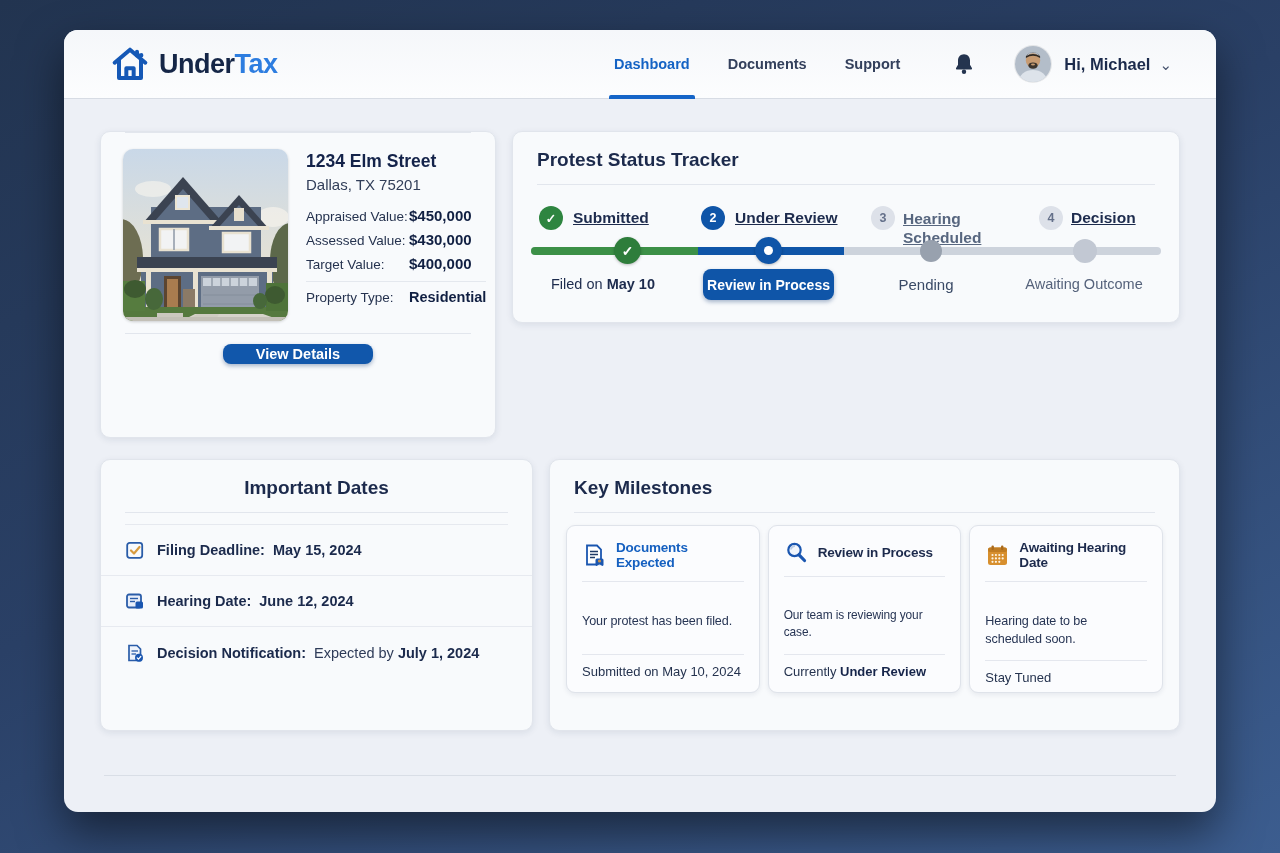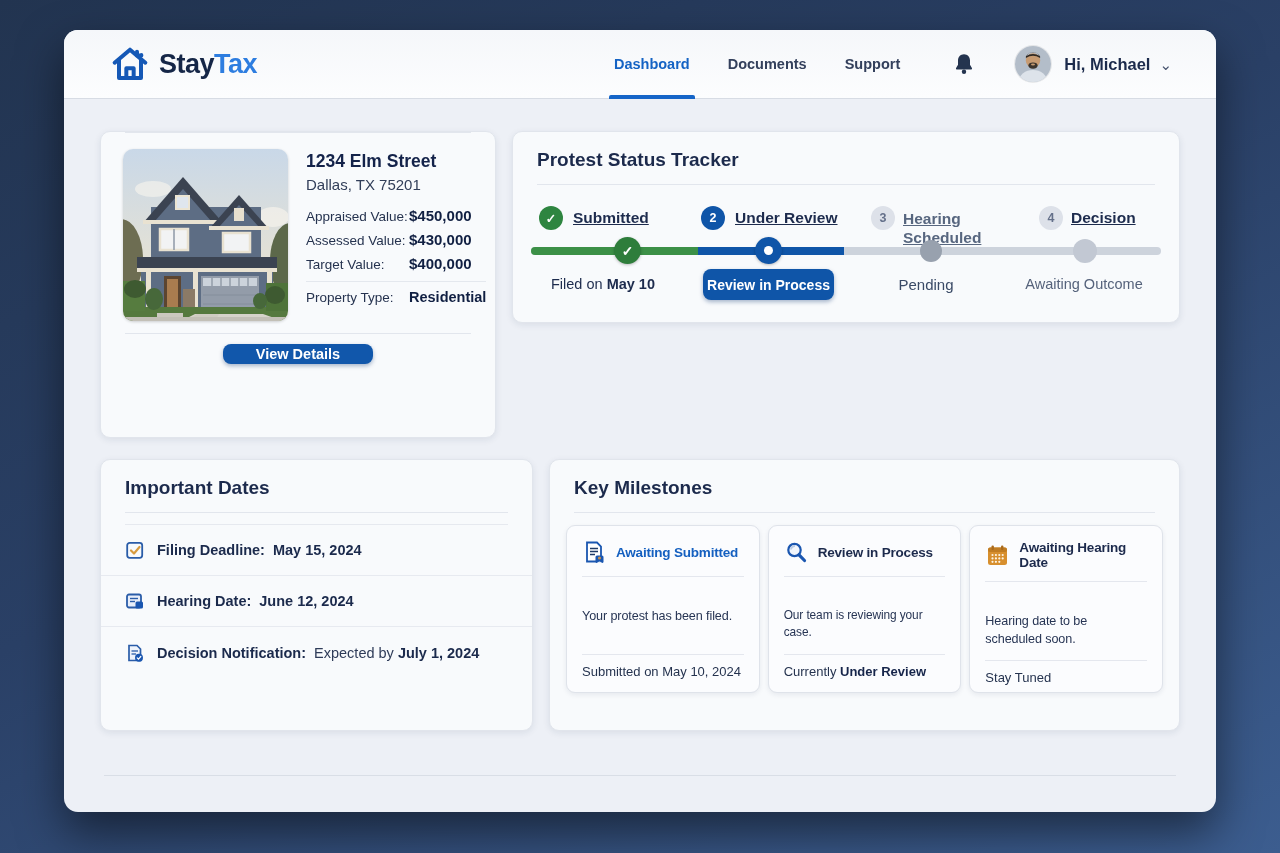--- a/index.html
+++ b/index.html
@@ -111,21 +111,21 @@
   .cap-1 b { font-weight:700; }
   .cap-pill {
     position:absolute; left:190px; top:137px; width:131px; height:31px;
     background:#0f55a8; color:#fff; border:none; border-radius:8px;
     font-family:inherit; font-size:14px; font-weight:700; cursor:pointer;
     box-shadow:0 2px 4px rgba(10,50,110,.35);
   }
   .cap-3 { left:413px; color:#3a4a66; font-size:15px; }
   .cap-4 { left:571px; color:#55627b; }
   
-  #dates { left:36px; top:360px; width:433px; height:272px; }
+  #dates { left:36px; top:360px; width:433px; height:272px;text-align:center; }
   .dates-hr2 { border:none; border-top:1px solid #e6e9ef; margin:11px 24px 0; }
   .date-row {
     display:flex; align-items:center; padding:0 24px; height:51px;
     border-bottom:1px solid #e7eaf0;
   }
   .date-row:last-child { border-bottom:none; }
   .date-icon { width:20px; height:20px; margin-right:12px; flex:none; display:flex; }
   .date-label { font-size:14.5px; font-weight:700; color:#1b2a4c; margin-right:8px; }
   .date-prefix { font-size:14.5px; color:#2e3b58; white-space:pre; }
   .date-value { font-size:14.5px; font-weight:700; color:#1b2a4c; }
@@ -156,21 +156,21 @@
   <div class="header">
     <div class="brand">
       <span>
         <svg width="40" height="40" viewBox="0 0 24 24" fill="none" stroke="#1558b6" stroke-width="2.4" stroke-linejoin="round" stroke-linecap="round">
           <path d="M2.8 11.2 L12 3.4 L21.2 11.2"></path>
           <path d="M5.4 9.6 V20.4 H18.6 V9.6"></path>
           <path d="M16.2 4.6 V6.9 H18.8 V6.6"></path>
           <rect x="9.8" y="14.6" width="4.4" height="5.8"></rect>
         </svg>
       </span>
-      <span class="brand-text"><span class="brand-primary">Stay</span><span class="brand-secondary">Tax</span></span>
+      <span class="brand-text"><span class="brand-primary">Under</span><span class="brand-secondary">Tax</span></span>
     </div>
     <div class="nav">
       <div class="nav-item active">Dashboard</div>
       <div class="nav-item">Documents</div>
       <div class="nav-item">Support</div>
     </div>
     <div class="bell">
       <svg width="22" height="24" viewBox="0 0 22 24" fill="#24344f">
         <path d="M11 2.2c-3.6 0-6 2.8-6 6.2v4.4l-1.9 3.1c-.4.7.1 1.6.9 1.6h14c.8 0 1.3-.9.9-1.6L17 12.8V8.4c0-3.4-2.4-6.2-6-6.2z"></path>
         <circle cx="11" cy="19.8" r="2.2"></circle>
@@ -365,21 +365,21 @@
               <svg width="25" height="25" viewBox="0 0 25 25" fill="none">
                 <path d="M5 2.5 h10 l4 4 v15 h-14 z" stroke="#1a56b0" stroke-width="1.8" fill="#fff"></path>
                 <line x1="8" y1="8.5" x2="16" y2="8.5" stroke="#1f3a66" stroke-width="1.5"></line>
                 <line x1="8" y1="11.5" x2="16" y2="11.5" stroke="#1f3a66" stroke-width="1.5"></line>
                 <line x1="8" y1="14.5" x2="13" y2="14.5" stroke="#1f3a66" stroke-width="1.5"></line>
                 <rect x="13.5" y="15.5" width="8" height="7.5" rx="1.5" fill="#1a56b0"></rect>
                 <circle cx="17.5" cy="18" r="1.6" fill="#c7914b"></circle>
                 <path d="M14.8 23 q2.7-3 5.4 0 z" fill="#e3ecf8"></path>
               </svg>
             </span>
-            <span class="mile-title blue">Awaiting Submitted</span>
+            <span class="mile-title blue">Documents Expected</span>
           </div>
           <hr class="mile-hr">
           <div class="mile-body">Your protest has been filed.</div>
           <hr class="mile-hr">
           <div class="mile-footer"><span>Submitted on May 10, 2024</span><span class="bold"></span></div>
         </div>
 
         <div class="mile-card">
           <div class="mile-head">
             <span class="mile-icon">

